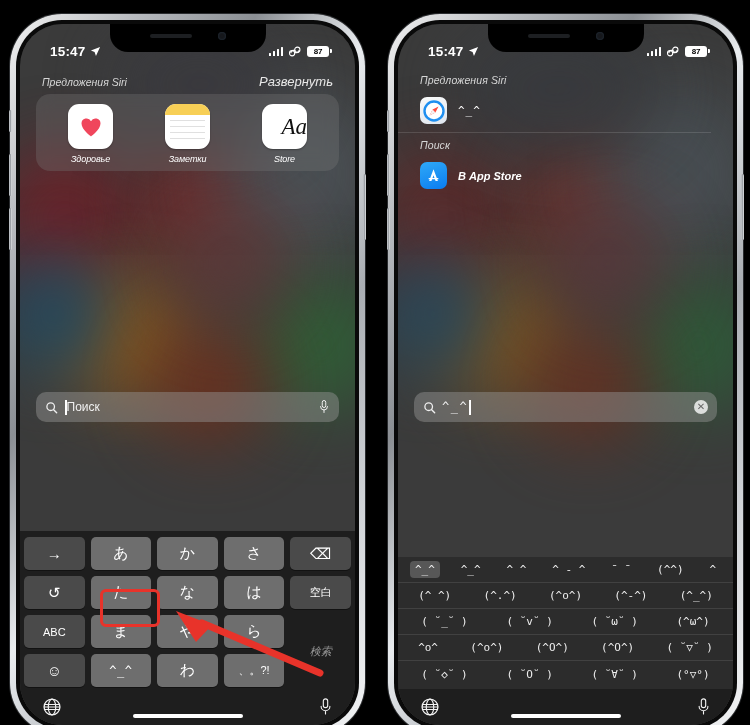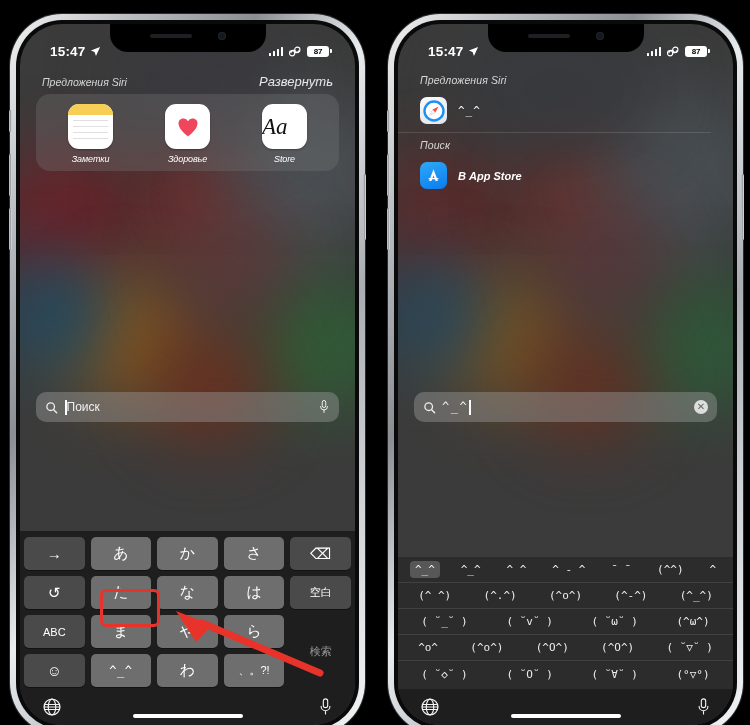--- a/index.html
+++ b/index.html
@@ -86,21 +86,21 @@
   .app-ic { width: 45px; height: 45px; border-radius: 11px; overflow: hidden; position: relative;
             box-shadow: 0 1px 2px rgba(0,0,0,.3); }
   .app-lbl { font-size: 9px; color: #fff; text-align: center; letter-spacing: -.1px; white-space: nowrap; }
 
   .ic-health { background: #fff; display: flex; align-items: center; justify-content: center; }
   .ic-notes  { background: #fff; }
   .ic-notes .top { height: 11px; background: #f7cf56; }
   .ic-notes .ln  { height: 1px; background: #e0e0e0; margin: 5px 5px 0; }
   .ic-set { background: radial-gradient(circle at 35% 30%, #d8d8d8, #8d8d8d 70%);
             display: flex; align-items: center; justify-content: center; }
-  .ic-fonts { background: #fff; display: flex; align-items: center; justify-content: flex-start;
+  .ic-fonts { background: #fff; display: flex; align-items: center; justify-content: flex-end;
               font-family: "Liberation Serif", serif; font-size: 23px; color: #111; }
 
   
   .res-row { display: flex; align-items: center; gap: 11px; padding: 6px 22px 7px; }
   .res-ic { width: 27px; height: 27px; border-radius: 7px; flex: none; position: relative; overflow: hidden;
             display: flex; align-items: center; justify-content: center; }
   .res-txt { font-size: 11px; color: #fff; }
   .res-txt.mono { font-family: "DejaVu Sans Mono", monospace; font-size: 11px; letter-spacing: 1px; }
   .res-txt.bold { font-weight: bold; }
   .divider { height: 1px; background: rgba(255,255,255,.13); margin: 1px 22px 0 0; }
@@ -127,21 +127,21 @@
   .kb-grid { display: grid; grid-template-columns: repeat(5,1fr); gap: 6px; padding: 6px 4px 2px; }
   .key {
     height: 33px; border-radius: 5px; background: #6e6e6e; color: #fff;
     display: flex; align-items: center; justify-content: center;
     font-size: 15px; box-shadow: 0 1px 0 rgba(0,0,0,.4);
   }
   .key.dark { background: #4a4a4a; }
   .key.flat { background: transparent; box-shadow: none; color: #9a9a9a; }
   .key.small { font-size: 11px; }
   .key.mono { font-family: "DejaVu Sans Mono", monospace; font-size: 12px; letter-spacing: .5px; }
-  .key.tall { grid-row: span 2; height: auto; }
+  .key.tall { grid-row: span 2; height: auto; font-style: italic; }
   .kb-bottom { display: flex; align-items: center; justify-content: space-between; padding: 4px 22px 4px; height: 36px; }
   .kb-ic { color: #fff; opacity: .95; }
 
   
   .emo-rows { background: #2c2c2c; padding-bottom: 2px; }
   .emo-row { display: flex; align-items: center; justify-content: space-around;
              height: 26px; border-bottom: 1px solid rgba(255,255,255,.10); padding: 0 4px; overflow: hidden; }
   .emo-row:last-child { border-bottom: none; }
   .emo {
     font-family: "DejaVu Sans Mono", monospace; font-size: 11px; color: #eee;
@@ -211,36 +211,36 @@
         </div>
 
         <div class="spot">
           <div class="sec-head">
             <span class="lbl">Предложения Siri</span>
             <span class="act">Развернуть</span>
           </div>
 
           <div class="sugg-card">
             <div class="app">
+              <div class="app-ic ic-health">
+                <svg width="24" height="22" viewBox="0 0 24 22">
+                  <path d="M12 20.5S2.5 13.8 2.5 7.6A5 5 0 0 1 12 5.3 5 5 0 0 1 21.5 7.6c0 6.2-9.5 12.9-9.5 12.9z" fill="#f0465c"></path>
+                </svg>
+              </div>
+              <div class="app-lbl">Здоровье</div>
+            </div>
+            <div class="app">
               <div class="app-ic ic-notes">
                 <div class="top"></div>
                   <div class="ln"></div>
                   <div class="ln"></div>
                   <div class="ln"></div>
                   <div class="ln"></div>
               </div>
               <div class="app-lbl">Заметки</div>
-            </div>
-            <div class="app">
-              <div class="app-ic ic-health">
-                <svg width="24" height="22" viewBox="0 0 24 22">
-                  <path d="M12 20.5S2.5 13.8 2.5 7.6A5 5 0 0 1 12 5.3 5 5 0 0 1 21.5 7.6c0 6.2-9.5 12.9-9.5 12.9z" fill="#f0465c"></path>
-                </svg>
-              </div>
-              <div class="app-lbl">Здоровье</div>
             </div>
             <div class="app">
               <div class="app-ic ic-fonts">
                 <span>Aa</span>
               </div>
               <div class="app-lbl">Store</div>
             </div>
           </div>
         </div>
 

